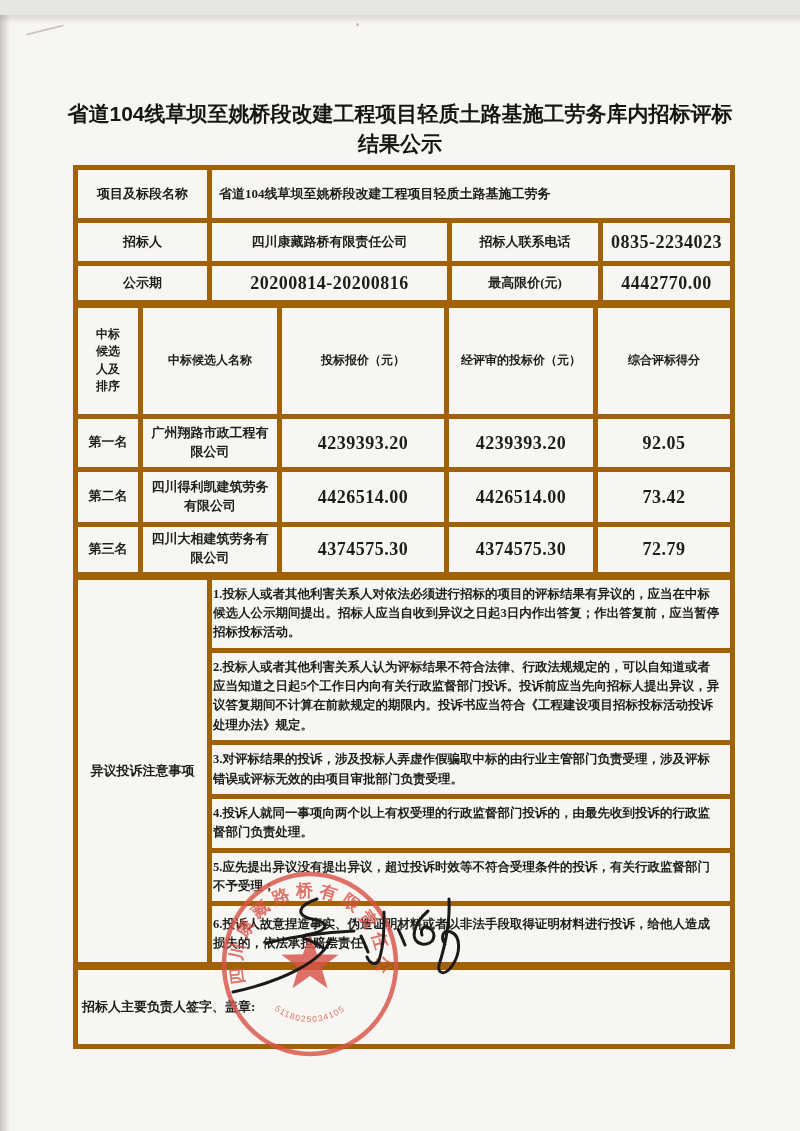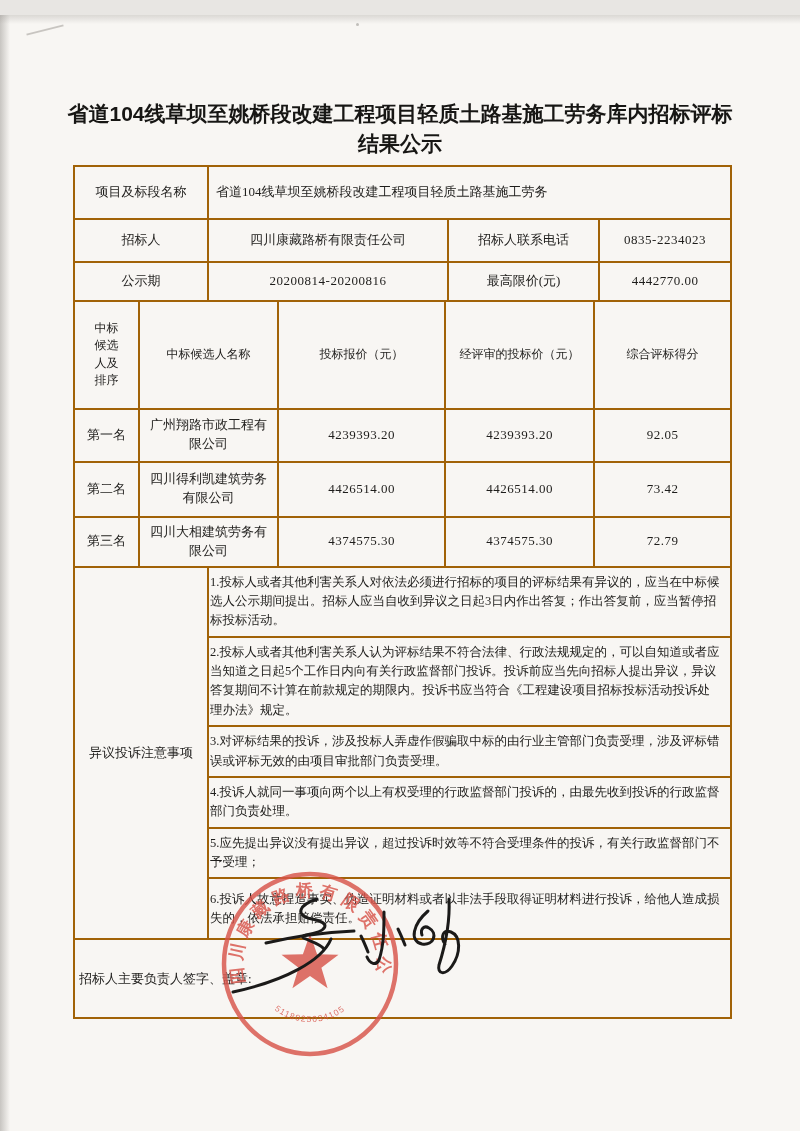--- a/index.html
+++ b/index.html
@@ -21,25 +21,25 @@
   .title {
     position:absolute; top:84px; left:36px; right:36px; text-align:center;
     font-family:"Liberation Sans","DejaVu Sans",sans-serif;
     font-weight:bold; font-size:21px; line-height:1.42; color:#171614;
   }
 
   .tables { position:absolute; left:73px; top:150px; width:657px; }
   table { border-collapse:collapse; table-layout:fixed; width:657px; }
   table + table { margin-top:-2px; }
   td {
-    border:2px solid #a16207; text-align:center; vertical-align:middle;
-    font-size:13px; line-height:1.45; padding:2px 4px; color:#1e1d1b;
+    border:5px solid #a16207; text-align:center; vertical-align:middle;
+    font-size:13px; line-height:1.45; padding:2px 4px; color:#1e1d1b;font-weight:bold;
   }
   td.left { text-align:left; padding-left:7px; }
-  td.num { font-size:13px; letter-spacing:.5px; }
+  td.num { font-size:18px; letter-spacing:.5px; }
   .cand-head td { font-size:12px; }
   td.rank-head { padding:18px; }
   td.note-content { text-align:left; font-size:12.5px; line-height:1.55; padding:5px 8px 5px 1px; }
   td.sig-cell { text-align:left; vertical-align:middle; padding-left:4px; font-size:13px; }
 
   .stamp-svg { position:absolute; left:190px; top:840px; width:320px; height:215px;
     pointer-events:none; overflow:visible; }
   .stamp-red { stroke:var(--stamp-color,#d8544a); fill:none; }
   .stamp-fill { fill:var(--stamp-color,#d8544a); }
   .sig-stroke { stroke:#1b1a19; fill:none; stroke-linecap:round; stroke-linejoin:round; }

